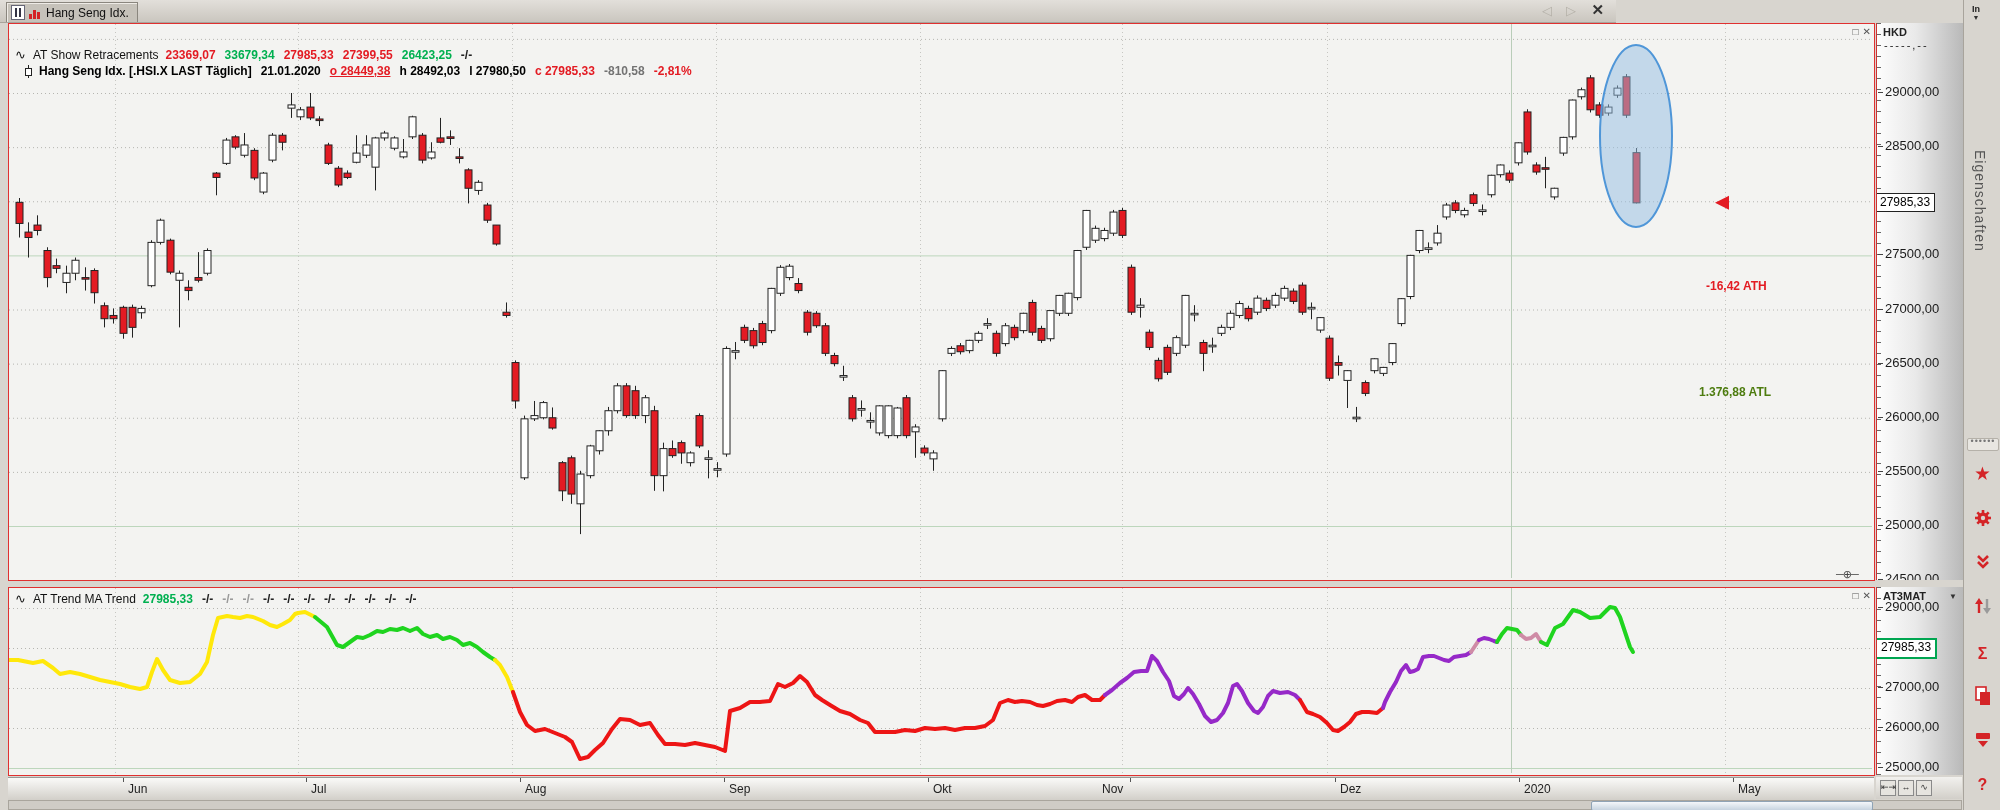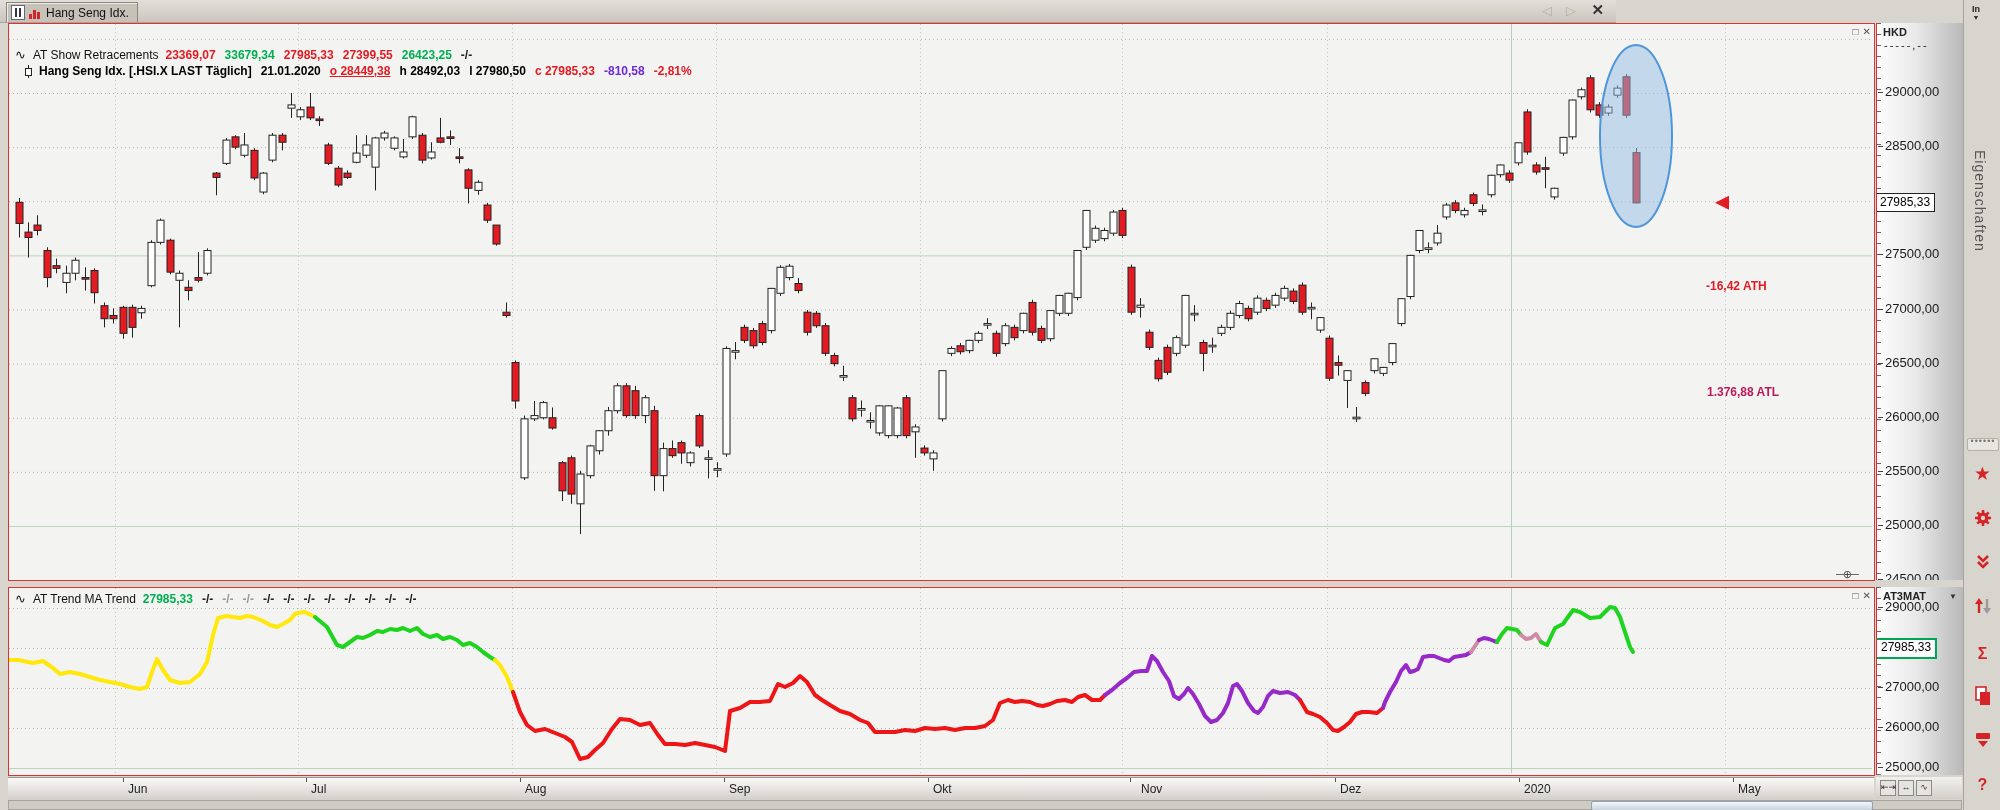--- a/index.html
+++ b/index.html
@@ -30,21 +30,21 @@
   .mini-candle{width:7px;height:13px;position:relative;display:inline-block;}
   .mini-candle::before{content:"";position:absolute;left:3px;top:0;width:1px;height:13px;background:#222;}
   .mini-candle::after{content:"";position:absolute;left:0;top:3px;width:5px;height:6px;background:#fff;border:1px solid #222;}
   .wave-glyph{font-size:13px;color:#111;}
   .legend-vals{display:flex;gap:9px;}
   .legend-vals span{font-weight:bold;}
   .mini-winbtns{position:absolute;top:2px;right:3px;display:flex;gap:4px;font-size:10px;color:#555;}
   .mini-winbtns span{cursor:default;}
   
   #ath-label{left:1697px;top:255px;color:#e31b23;font-weight:bold;font-size:12px;}
-  #atl-label{left:1690px;top:361px;color:#be185d;font-weight:bold;font-size:12px;margin-left:8px;}
+  #atl-label{left:1690px;top:361px;color:#4d7c0f;font-weight:bold;font-size:12px;}
   
   .yaxis{background:linear-gradient(to right,#fdfdfd 0%,#e9e9e9 45%,#b9b9b9 100%);border-left:1px solid #c33;}
   #yaxis-upper{left:1876px;top:23px;width:86px;height:557px;overflow:hidden;}
   #yaxis-lower{left:1876px;top:587px;width:86px;height:188px;overflow:hidden;}
   .minor-ticks{position:absolute;left:0;top:0;width:4px;height:100%;
      background:repeating-linear-gradient(to bottom,#666 0 1px,transparent 1px 11px);}
   .tick-label{position:absolute;left:8px;font-size:13px;color:#1a1a1a;}
   .tick-dash{position:absolute;left:1px;width:5px;height:1px;background:#444;}
   .axis-head{position:absolute;left:6px;top:3px;font-size:11px;font-weight:bold;color:#222;}
   .axis-dashes{position:absolute;left:7px;top:16px;font-size:11px;color:#222;letter-spacing:2px;}
@@ -483,21 +483,21 @@
       </svg>
     <div class="legend-row" id="legend1">
       <span class="mini-candle"></span>
       <span class="legend-vals" id="legend1-values">
           <span style="color: rgb(0, 0, 0);">Hang Seng Idx. [.HSI.X LAST Täglich]</span>
           <span style="color: rgb(0, 0, 0);">21.01.2020</span>
           <span style="color: rgb(227, 27, 35); text-decoration: underline;">o 28449,38</span>
           <span style="color: rgb(0, 0, 0);">h 28492,03</span>
           <span style="color: rgb(0, 0, 0);">l 27980,50</span>
           <span style="color: rgb(227, 27, 35);">c 27985,33</span>
-          <span style="color: #6d28d9;">-810,58</span>
+          <span style="color: #737373;">-810,58</span>
           <span style="color: rgb(227, 27, 35);">-2,81%</span>
         </span>
     </div>
     <div class="legend-row" id="legend2">
       <span class="wave-glyph">∿</span>
       <span>AT Show Retracements</span>
       <span class="legend-vals" id="legend2-values">
           <span style="color: rgb(227, 27, 35);">23369,07</span>
           <span style="color: rgb(0, 176, 80);">33679,34</span>
           <span style="color: rgb(227, 27, 35);">27985,33</span>
@@ -617,21 +617,21 @@
       <div class="month-label" style="left: 120px;">Jun</div>
       <div class="month-tick" style="left: 298px;"></div>
       <div class="month-label" style="left: 303px;">Jul</div>
       <div class="month-tick" style="left: 512px;"></div>
       <div class="month-label" style="left: 517px;">Aug</div>
       <div class="month-tick" style="left: 716px;"></div>
       <div class="month-label" style="left: 721px;">Sep</div>
       <div class="month-tick" style="left: 920px;"></div>
       <div class="month-label" style="left: 925px;">Okt</div>
       <div class="month-tick" style="left: 1122px;"></div>
-      <div class="month-label" style="left: 1133px; text-align: right;">Nov</div>
+      <div class="month-label" style="left: 1094px; text-align: right;">Nov</div>
       <div class="month-tick" style="left: 1327px;"></div>
       <div class="month-label" style="left: 1332px;">Dez</div>
       <div class="month-tick" style="left: 1511px;"></div>
       <div class="month-label" style="left: 1516px;">2020</div>
       <div class="month-tick" style="left: 1725px;"></div>
       <div class="month-label" style="left: 1730px;">May</div>
     </div>
   <div class="abs" id="corner-box">
     <div class="zoom-btn">⇤⇥</div>
     <div class="zoom-btn">↔</div>

